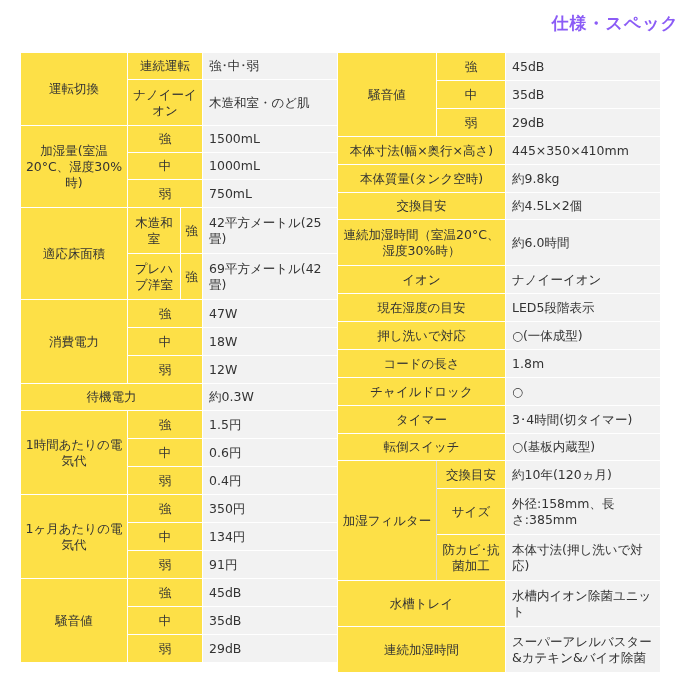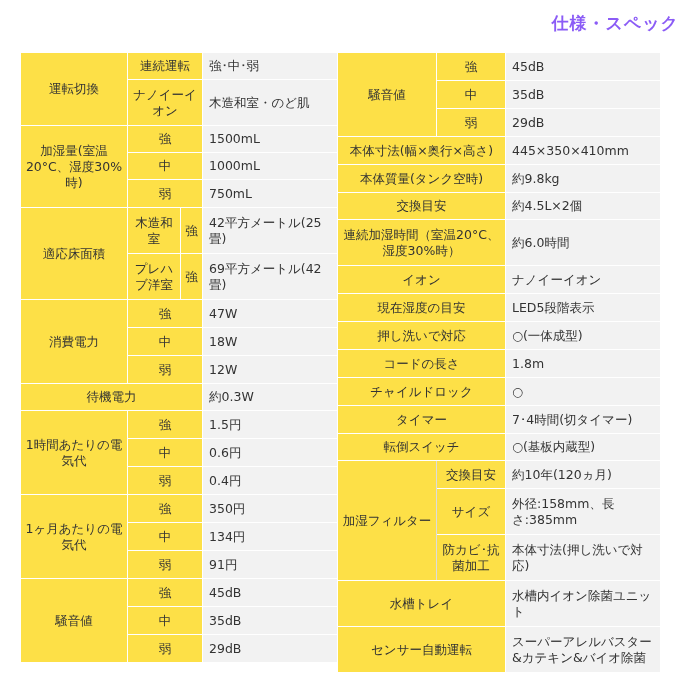--- a/index.html
+++ b/index.html
@@ -178,21 +178,21 @@
   <tr style="height:28px">
     <td class="h" colspan="2">コードの長さ</td>
     <td class="v">1.8m</td>
   </tr>
   <tr style="height:28px">
     <td class="h" colspan="2">チャイルドロック</td>
     <td class="v">○</td>
   </tr>
   <tr style="height:28px">
     <td class="h" colspan="2">タイマー</td>
-    <td class="v">7･4時間(切タイマー)</td>
+    <td class="v">3･4時間(切タイマー)</td>
   </tr>
   <tr style="height:27px">
     <td class="h" colspan="2">転倒スイッチ</td>
     <td class="v">○(基板内蔵型)</td>
   </tr>
 
   <tr style="height:28px">
     <td class="h sep" rowspan="3">加湿フィルター</td>
     <td class="h">交換目安</td>
     <td class="v">約10年(120ヵ月)</td>
@@ -203,17 +203,17 @@
   </tr>
   <tr style="height:46px">
     <td class="h">防カビ･抗菌加工</td>
     <td class="v">本体寸法(押し洗いで対応)</td>
   </tr>
   <tr style="height:46px">
     <td class="h" colspan="2">水槽トレイ</td>
     <td class="v">水槽内イオン除菌ユニット</td>
   </tr>
   <tr style="height:46px">
-    <td class="h" colspan="2">センサー自動運転</td>
+    <td class="h" colspan="2">連続加湿時間</td>
     <td class="v">スーパーアレルバスター&amp;カテキン&amp;バイオ除菌</td>
   </tr>
 </tbody>
   </table>
 
 </body></html>

